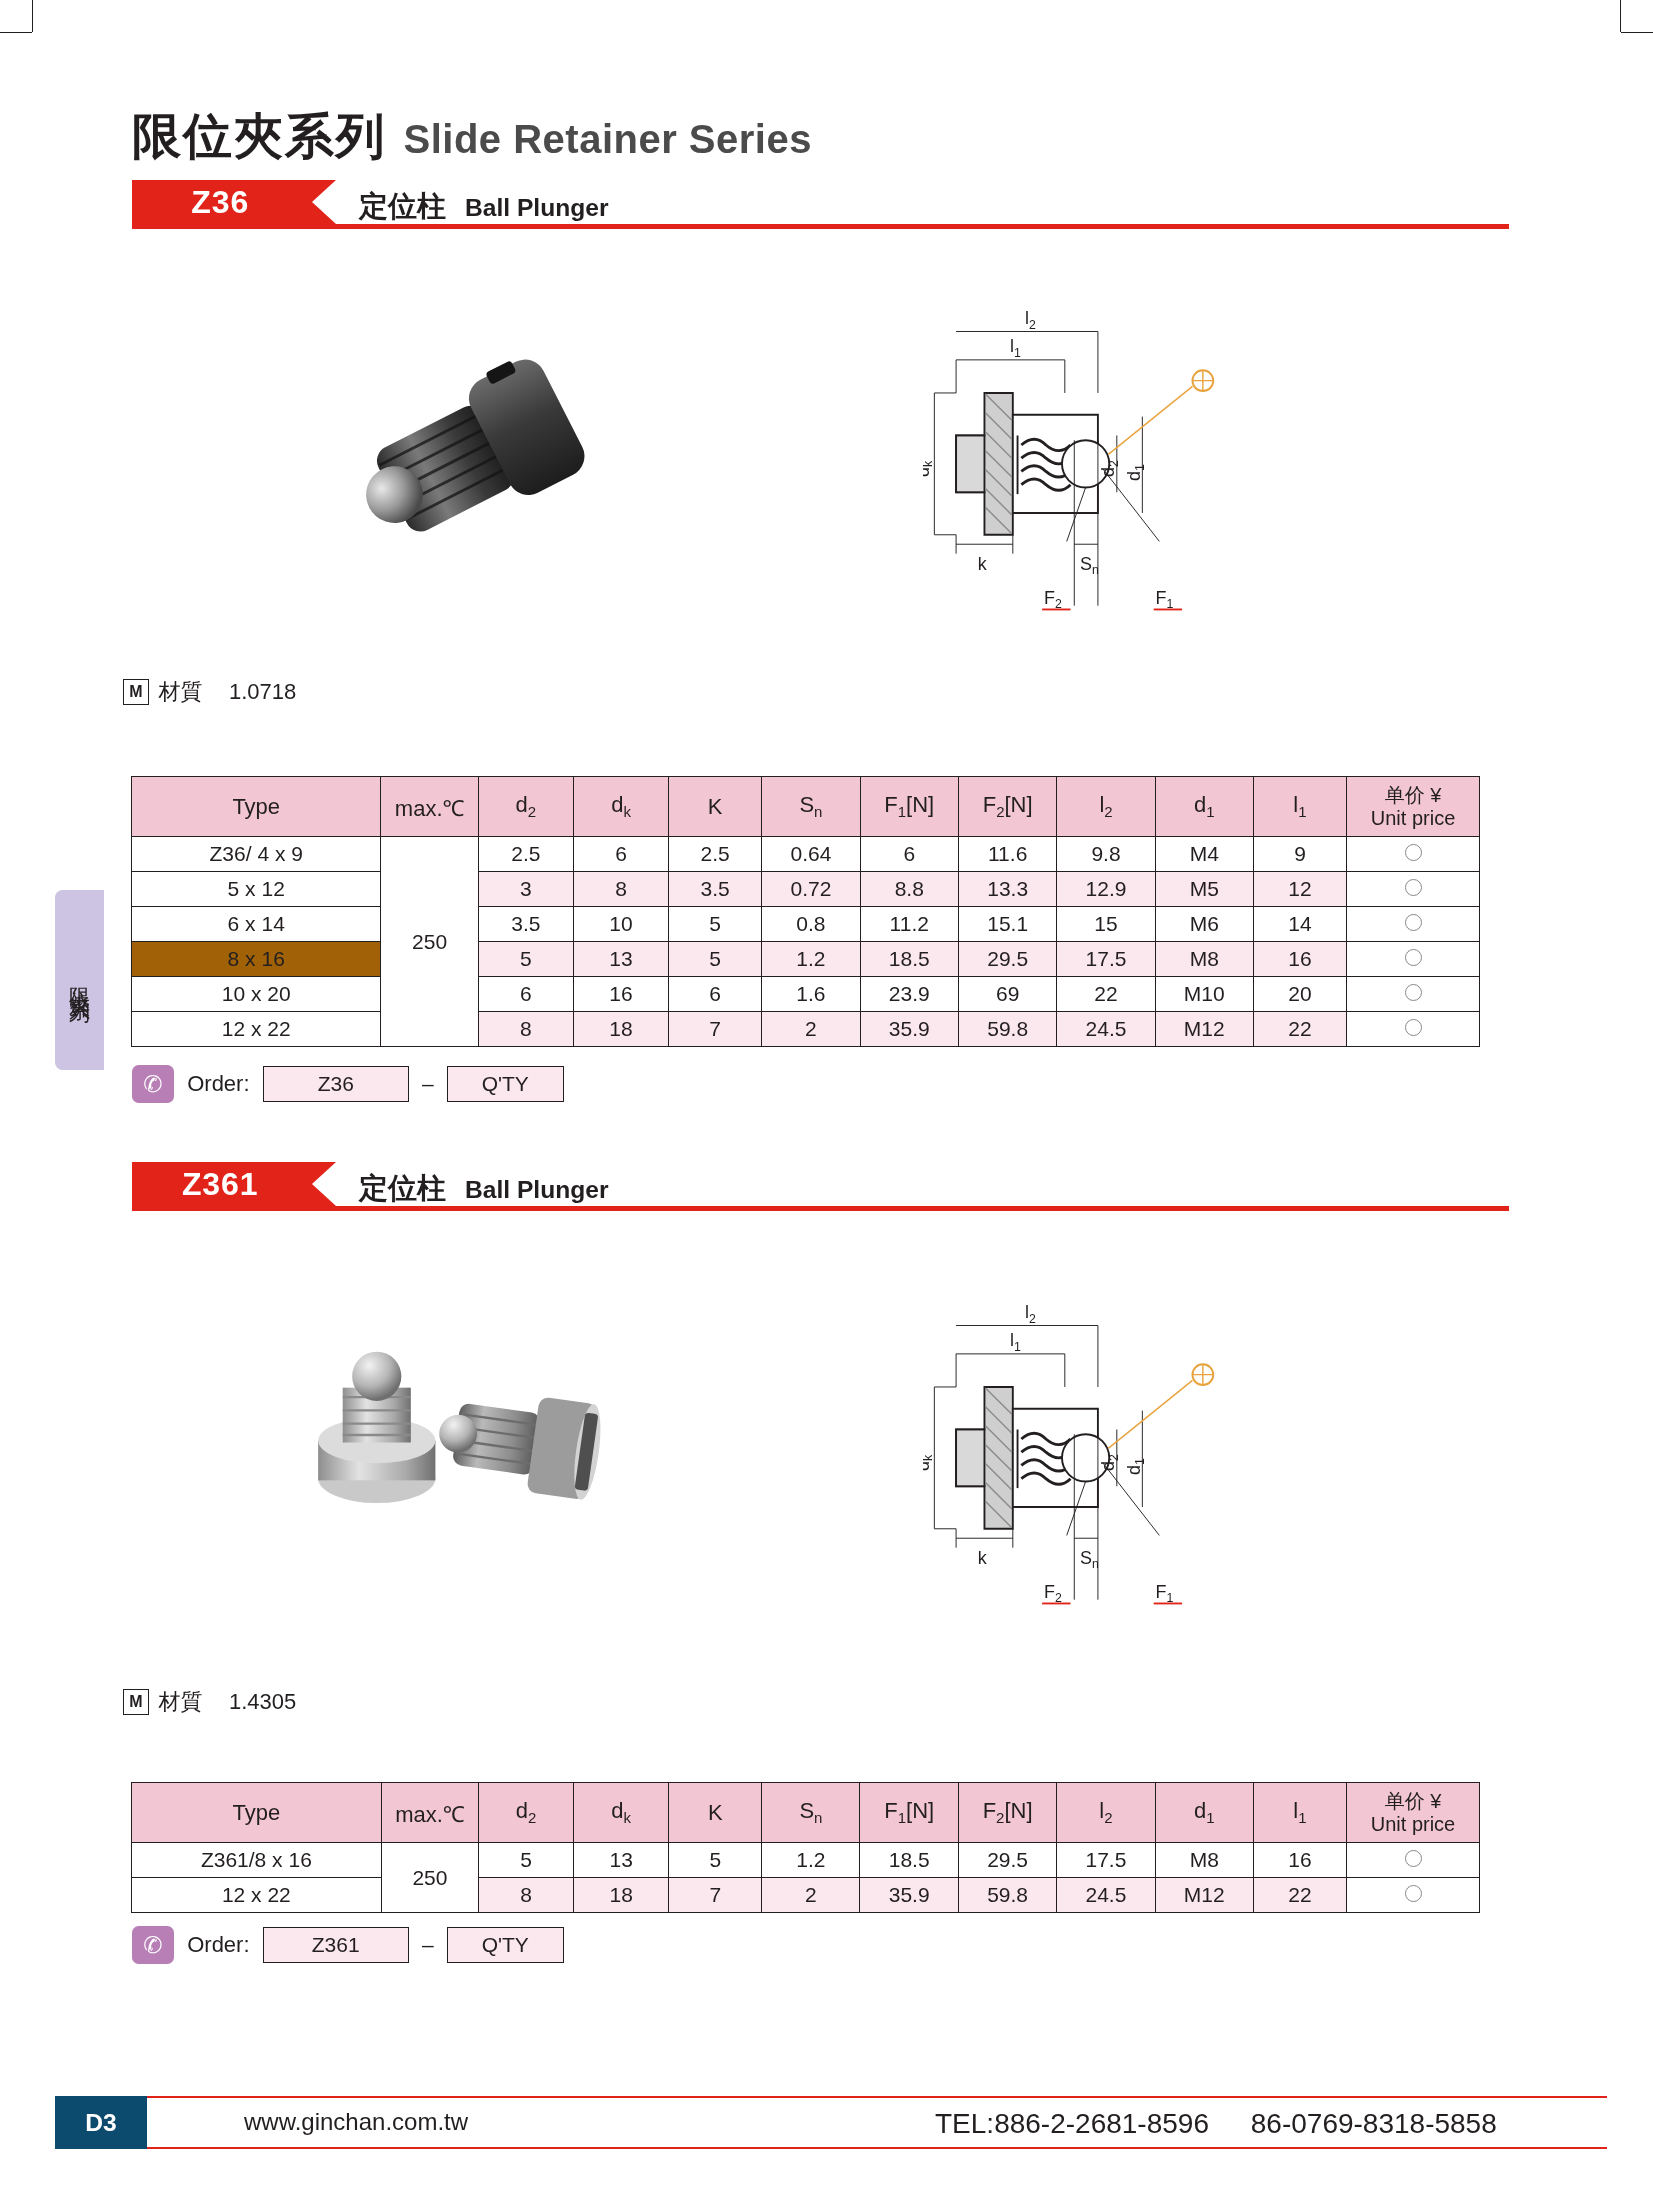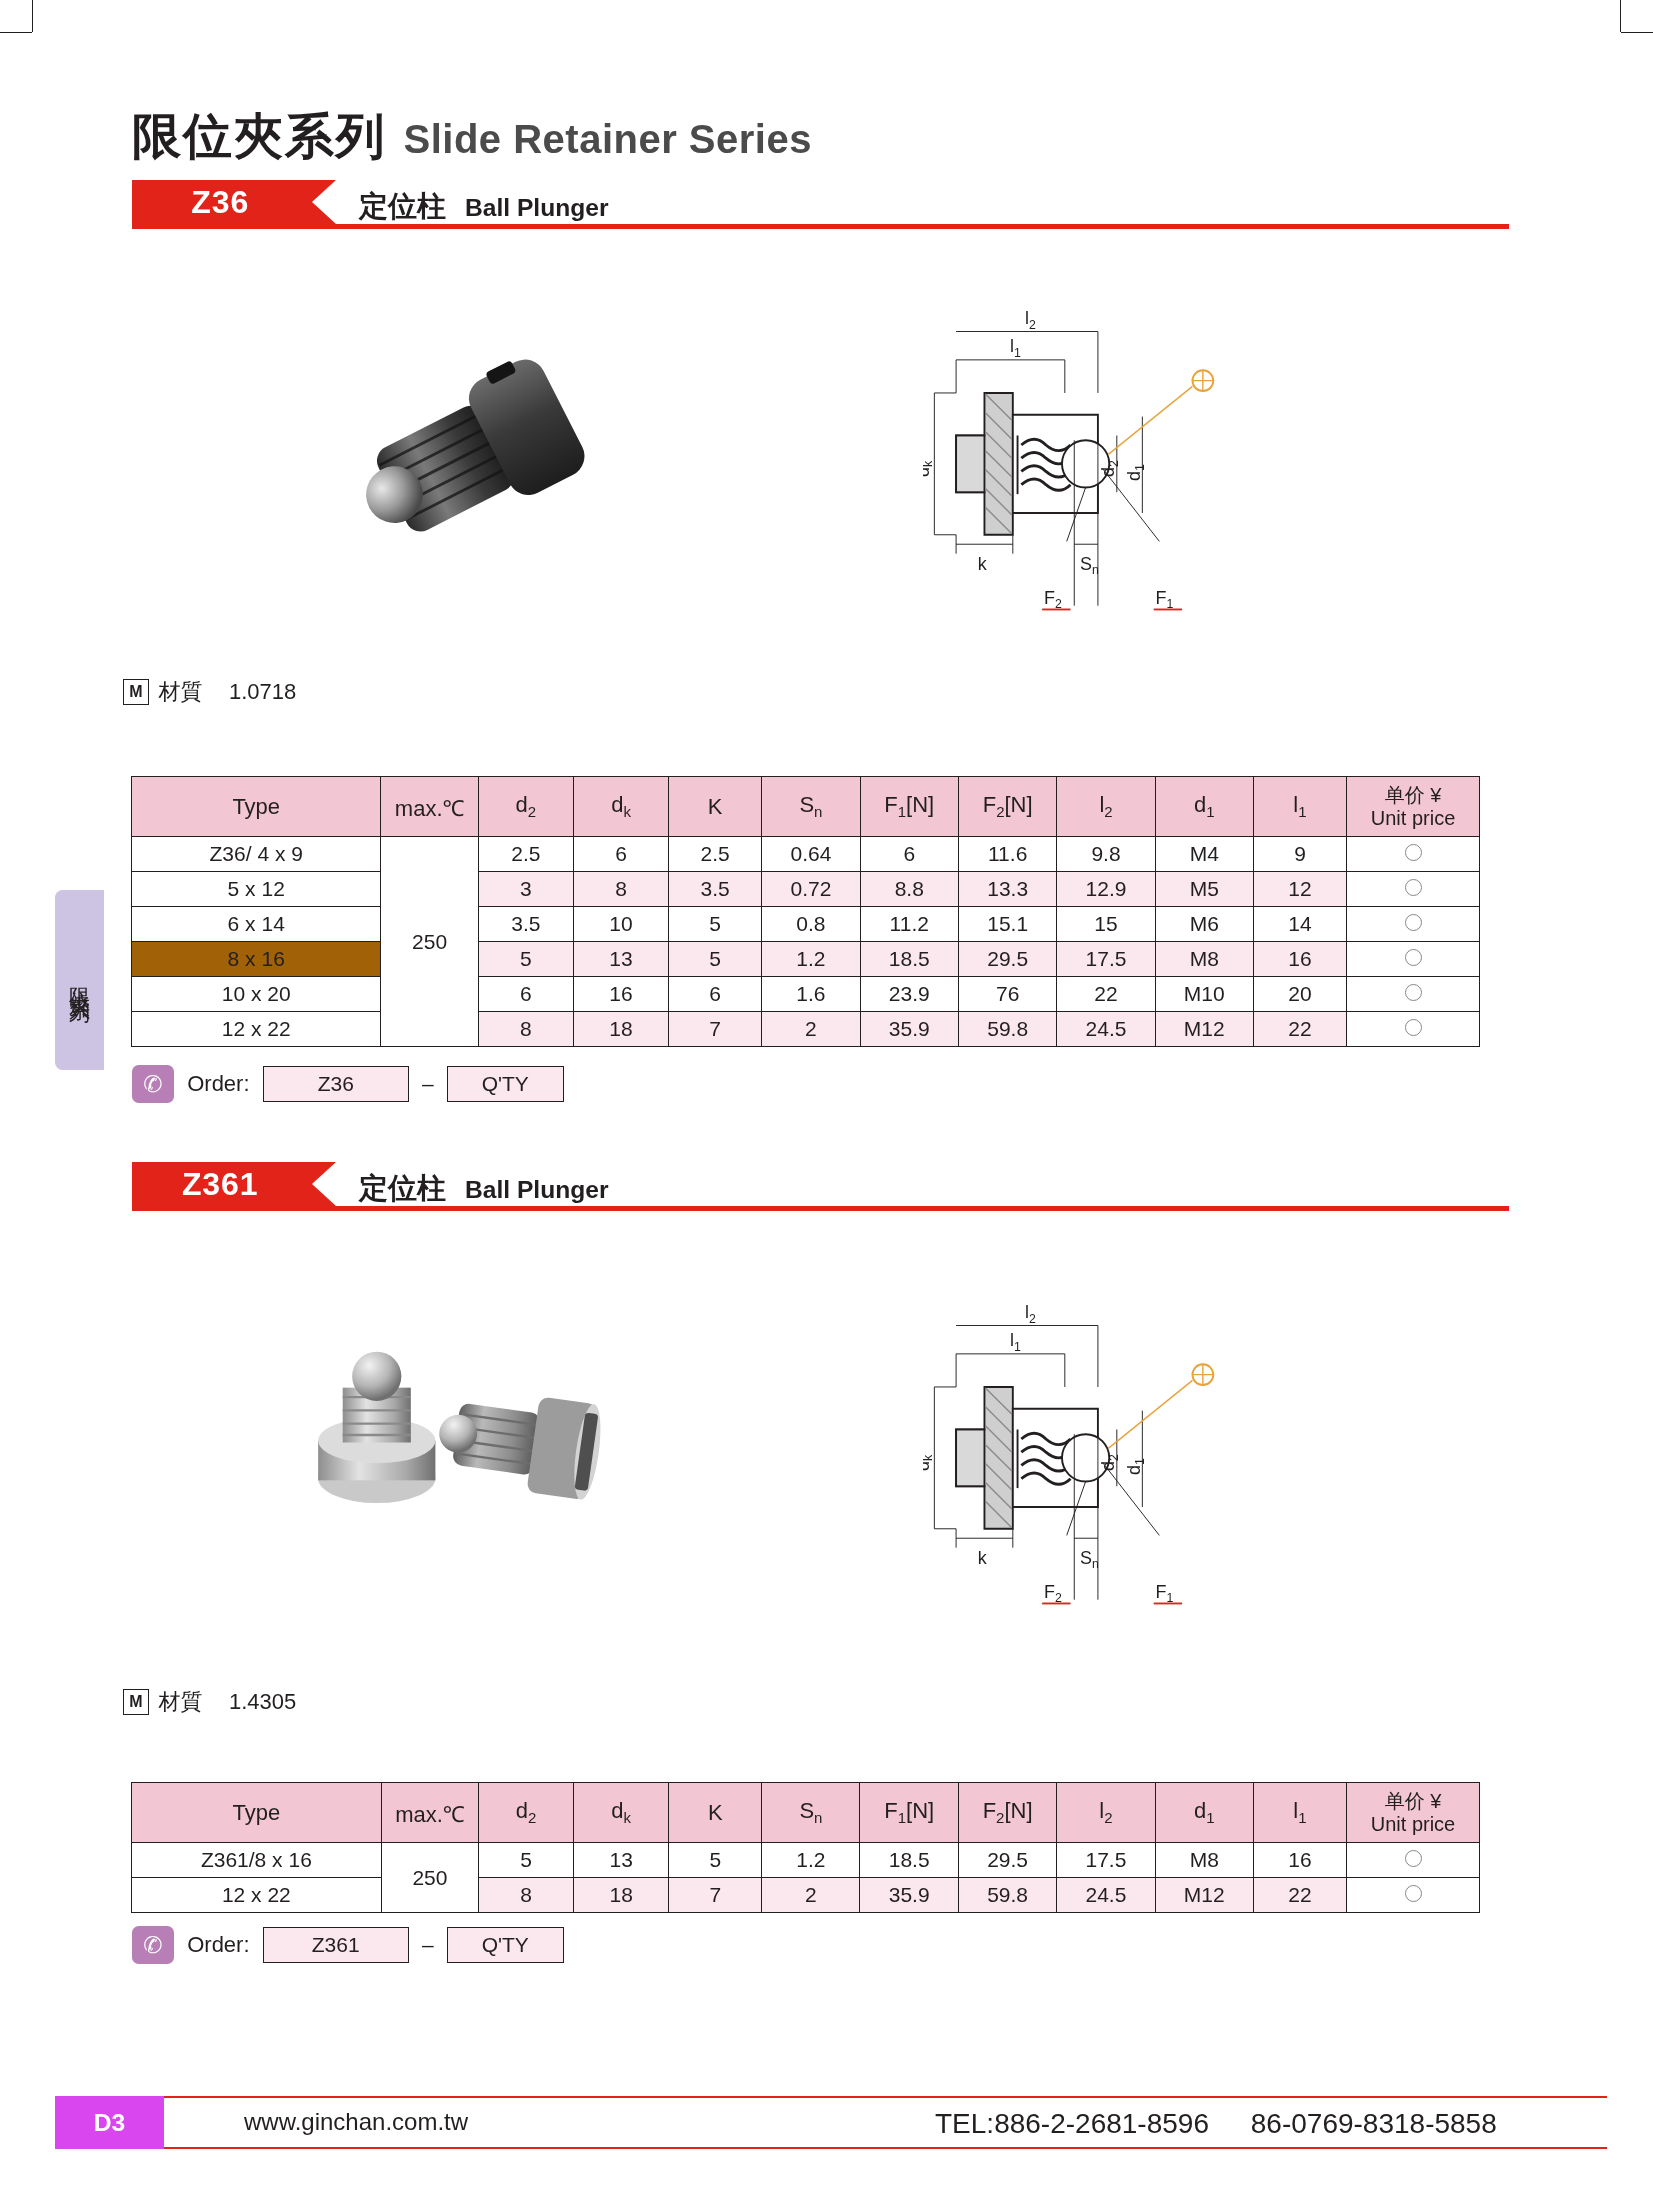--- a/index.html
+++ b/index.html
@@ -237,22 +237,22 @@
     width: 100%;
     height: 53px;
     background: #ffffff;
     border-top: 2.8px solid #e2231a;
     border-bottom: 2.8px solid #e2231a;
     box-sizing: border-box;
   }
   .footer .pagebox {
     position: absolute;
     left: 0; top: 0;
-    width: 109px; height: 53px;
-    background: #d946ef;
+    width: 92px; height: 53px;
+    background: #0c4a6e;
     color: #ffffff;
     font-size: 24.6px;
     font-weight: bold;
     display: flex;
     align-items: center;
     justify-content: center;
   }
   .footer .url {
     position: absolute;
     left: 189px; top: 12.3px;
@@ -487,21 +487,21 @@
         <td>16</td>
         <td style="background:#ffffff"><span class="circle"></span></td>
       </tr>
       <tr>
         <td class="type">10 x 20</td>
         <td>6</td>
         <td>16</td>
         <td>6</td>
         <td>1.6</td>
         <td>23.9</td>
-        <td>76</td>
+        <td>69</td>
         <td>22</td>
         <td>M10</td>
         <td>20</td>
         <td><span class="circle"></span></td>
       </tr>
       <tr class="alt">
         <td class="type" style="background:#ffffff">12 x 22</td>
         <td>8</td>
         <td>18</td>
         <td>7</td>

